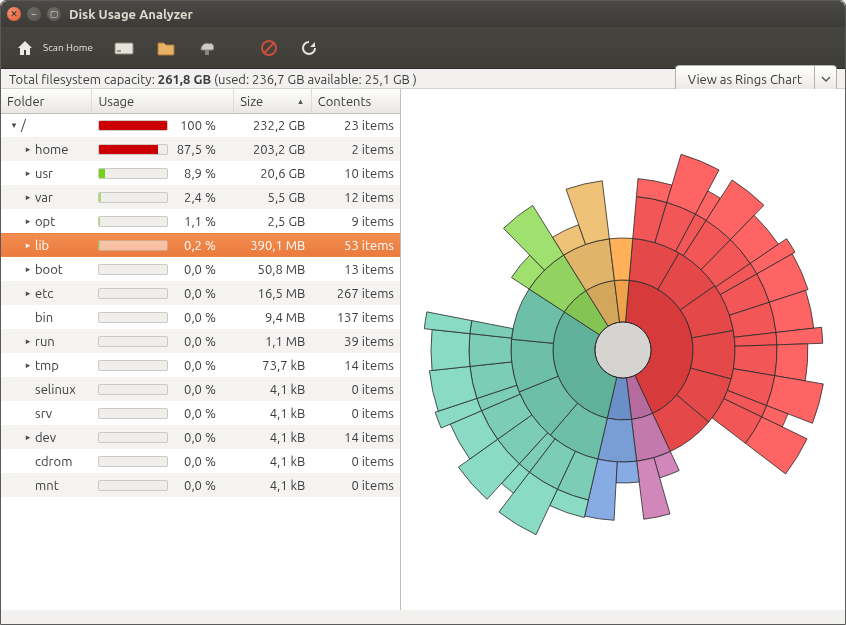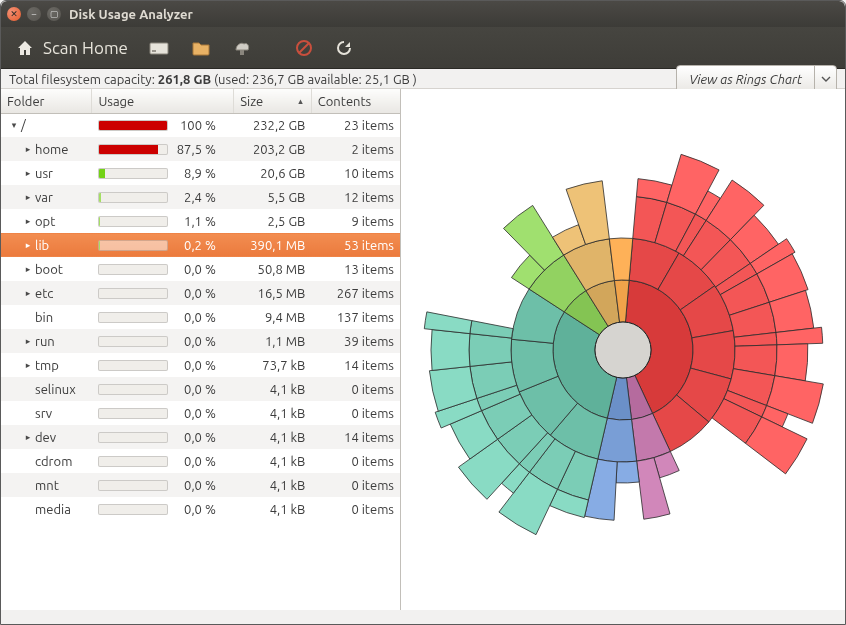--- a/index.html
+++ b/index.html
@@ -40,41 +40,41 @@
     display: flex; align-items: center;
     padding: 0 8px; gap: 8px;
   }
   .tbtn {
     height: 30px;
     display: flex; align-items: center; justify-content: center;
     padding: 0 6px;
     color: #e6e3da;
     border-radius: 3px;
   }
-  .tbtn.scan-home { gap: 8px; font-size: 17px; }
+  .tbtn.scan-home { gap: 8px; font-size: 10px; }
   .tbtn svg { display: block; }
   .toolbar .spacer { width: 14px; }
   .infobar {
     height: 20px;
     display: flex; align-items: center;
     padding: 0 8px;
     background: #f2f1f0;
     border-bottom: 1px solid #d6d3cf;
     justify-content: space-between;
   }
   .capacity { font-size: 13px; color: #3c3c3c; }
   .capacity b { font-weight: bold; }
   .view-select {
     display: flex; align-items: stretch;
     height: 28px;
     border: 1px solid #b6b2ab; border-radius: 4px;
     background: linear-gradient(#ffffff, #e9e7e3);
     overflow: hidden;
   }
-  .view-select .vlabel { padding: 0 12px; display:flex;align-items:center;font-style:italic; }
+  .view-select .vlabel { padding: 0 12px; display:flex;align-items:center; }
   .view-select .varrow { width: 22px; border-left:1px solid #b6b2ab; display:flex;align-items:center;justify-content:center; }
   .split {
     display: flex;
     height: calc(625px - 26px - 42px - 36px);
   }
   .left {
     width: 400px;
     border-right: 1px solid #c2bfb9;
     background: #fff;
     display: flex; flex-direction: column;
@@ -519,39 +519,20 @@
             </td>
             <td class="size">4,1 kB</td>
             <td class="contents">0 items</td>
           </tr>
           <tr>
             <td>
               <div class="folder-cell">
                 <span class="indent" style="width: 14px;"></span>
                 <span class="tri"></span>
                 <span>mnt</span>
-              </div>
-            </td>
-            <td>
-              <div class="usage-cell">
-                <div class="usage-bar">
-                  <div class="usage-fill" style="width: 0%; background: rgb(164, 223, 99);"></div>
-                </div>
-                <span class="usage-pct">0,0 %</span>
-              </div>
-            </td>
-            <td class="size">4,1 kB</td>
-            <td class="contents">0 items</td>
-          </tr>
-          <tr>
-            <td>
-              <div class="folder-cell">
-                <span class="indent" style="width: 14px;"></span>
-                <span class="tri"></span>
-                <span>media</span>
               </div>
             </td>
             <td>
               <div class="usage-cell">
                 <div class="usage-bar">
                   <div class="usage-fill" style="width: 0%; background: rgb(164, 223, 99);"></div>
                 </div>
                 <span class="usage-pct">0,0 %</span>
               </div>
             </td>

